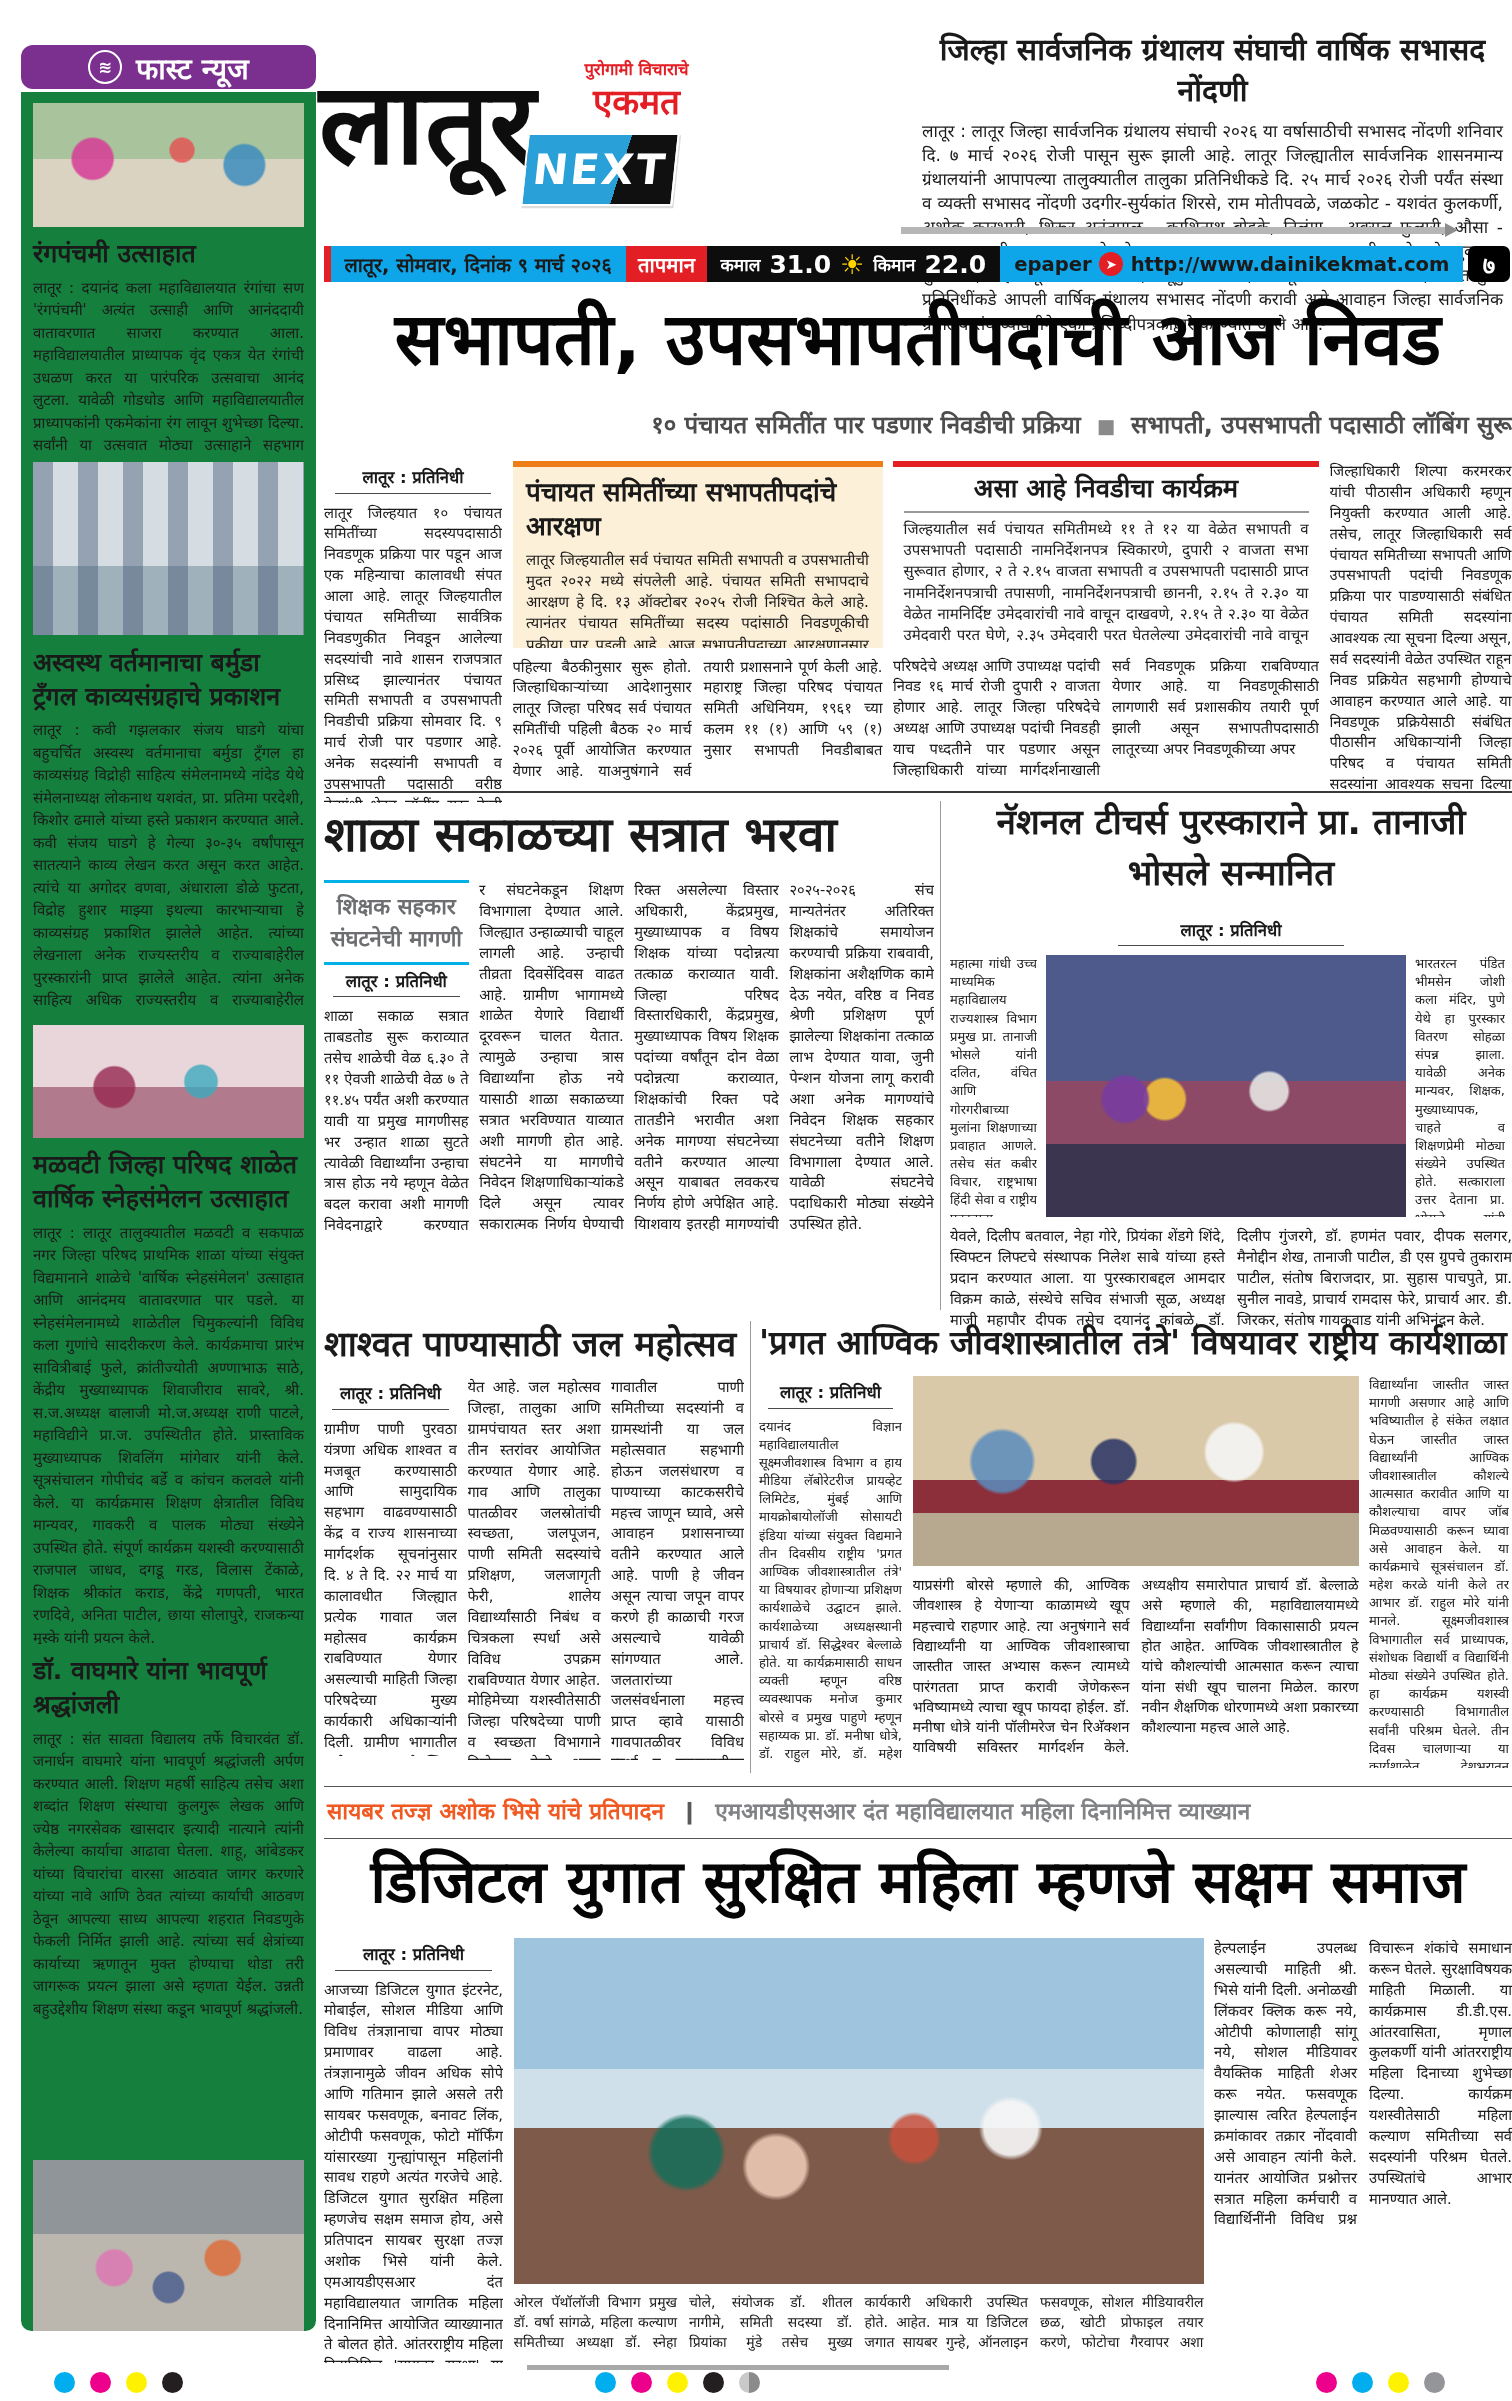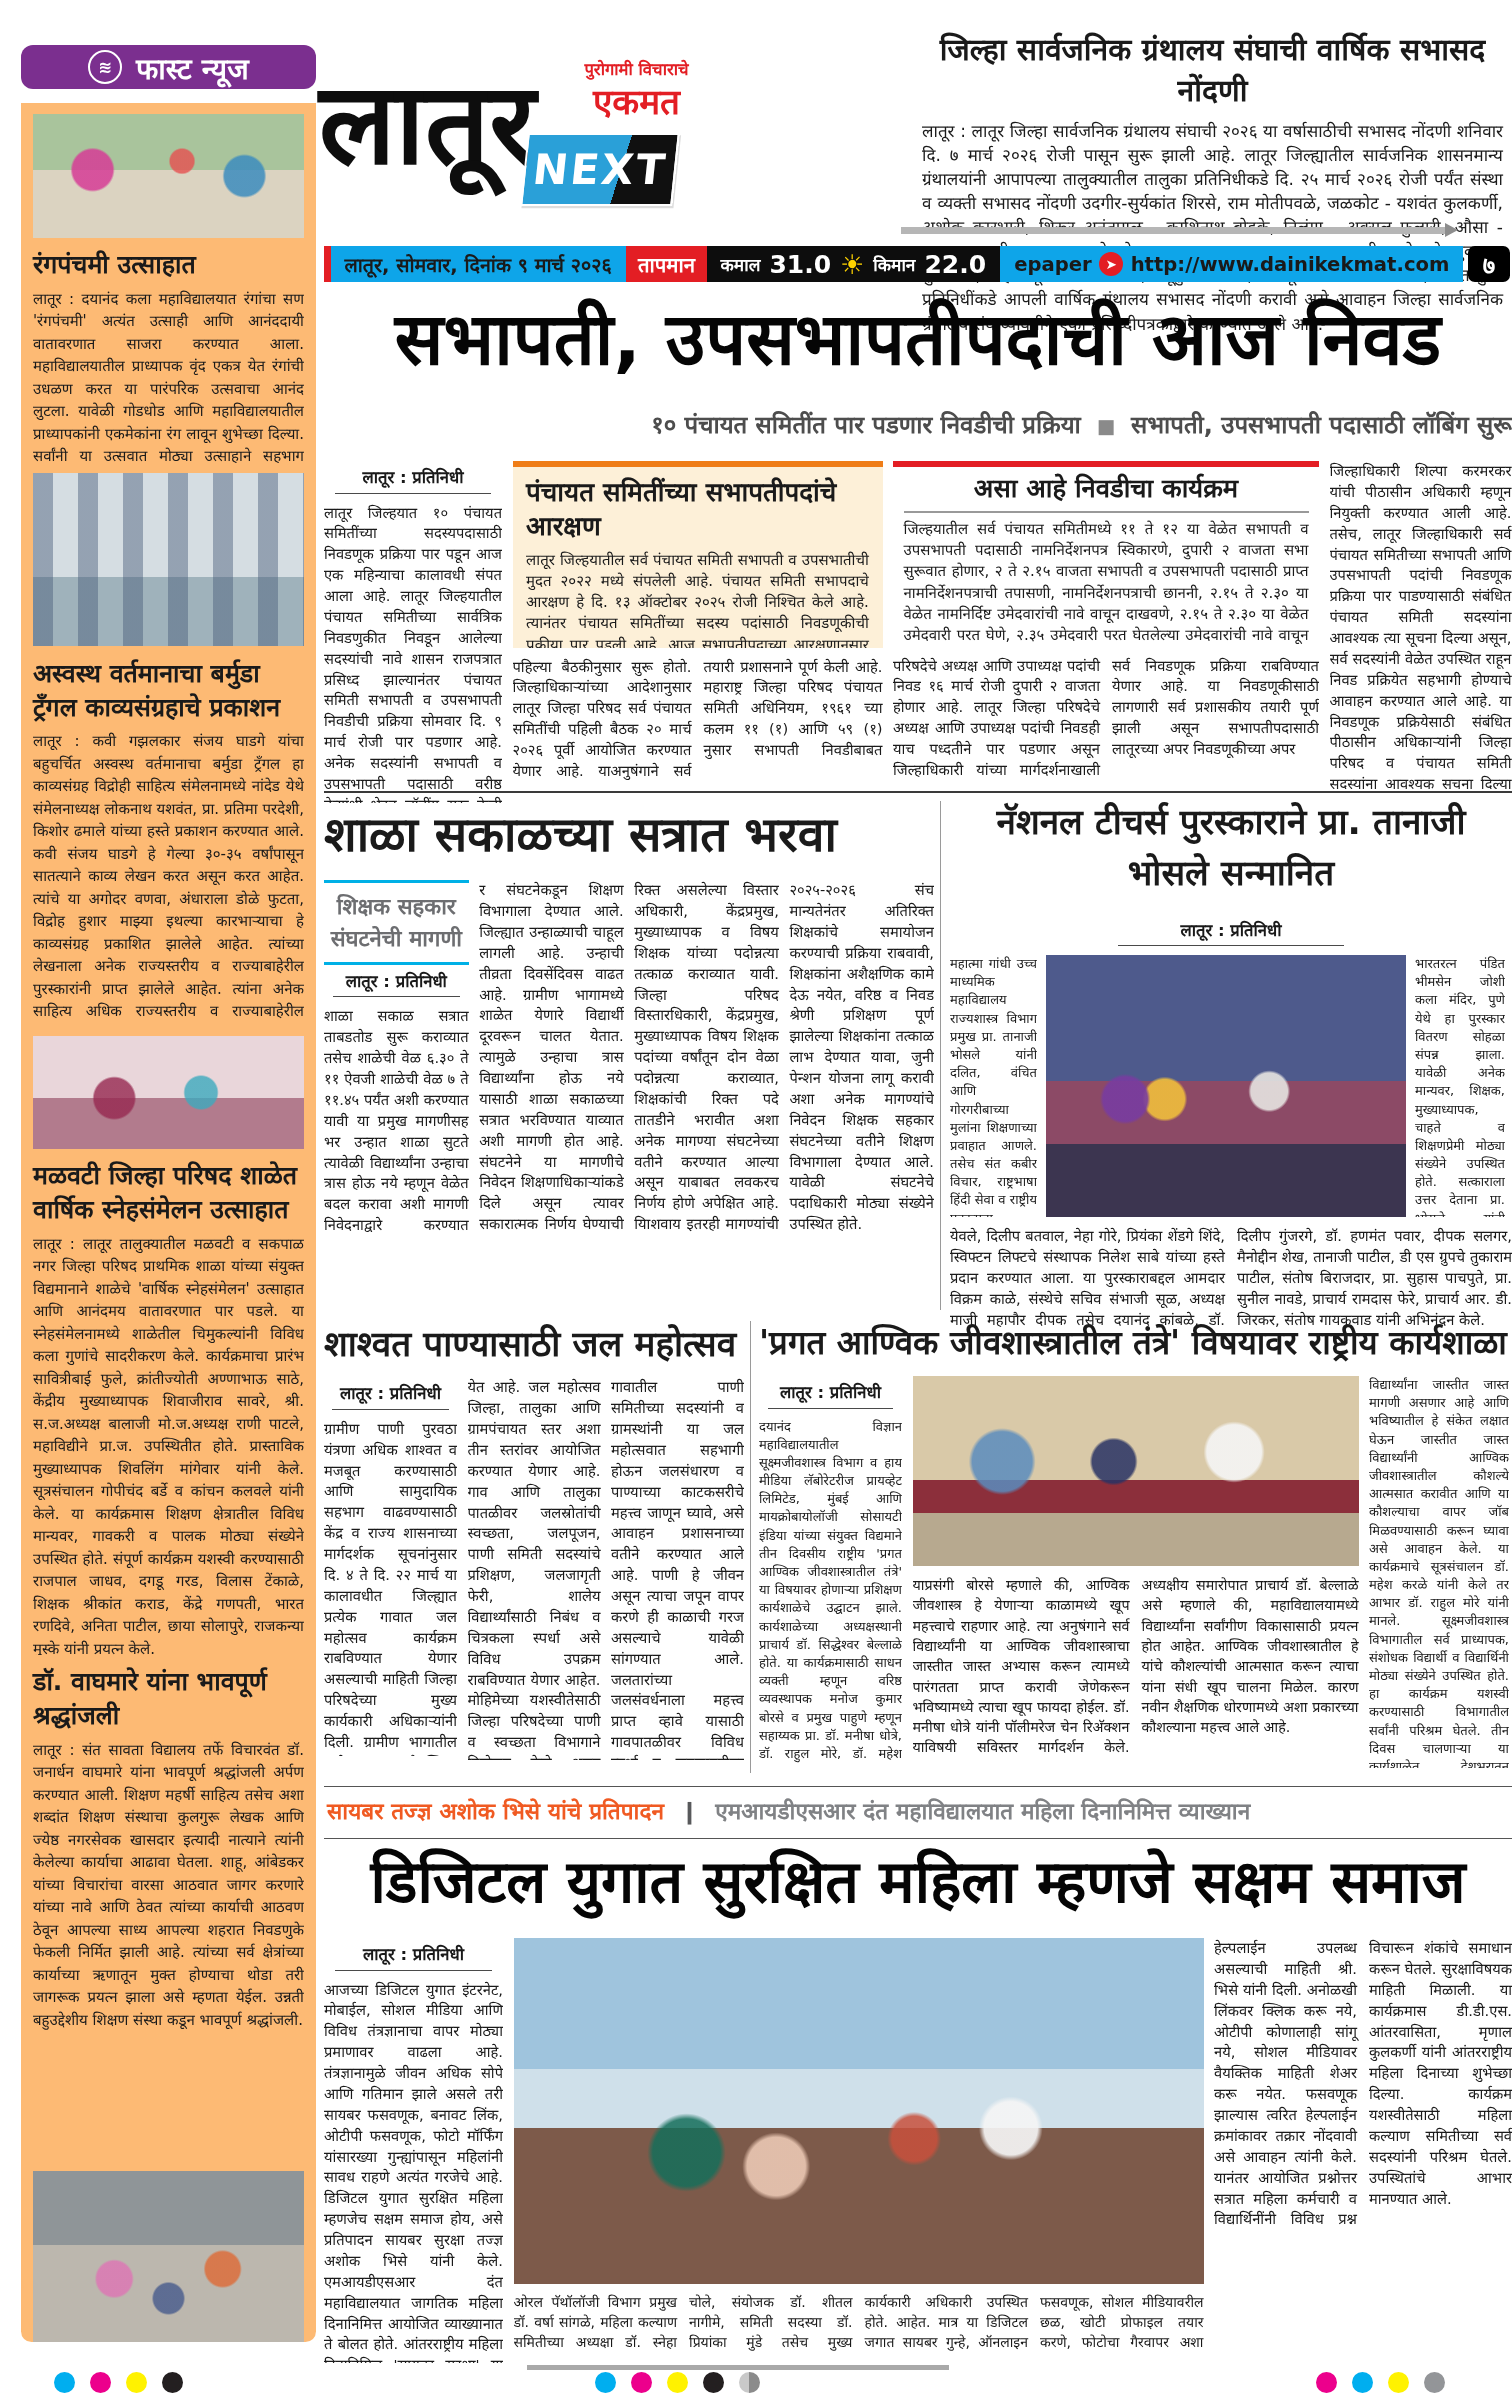--- a/index.html
+++ b/index.html
@@ -14,21 +14,21 @@
   .hrule{position:absolute;background:#3a3a3a;height:1.5px;}
   .vrule{position:absolute;background:#9a9a9a;width:0.8px;}
   .photo{position:relative;overflow:hidden;}
   
   .sidebar{left:21px;top:45px;width:295px;height:2294px;}
   .sb-head{height:44px;background:#7b2f8f;border-radius:12px;display:flex;
            align-items:center;justify-content:center;gap:13.6px;color:#fff;}
   .sb-head .t{font-size:29px;font-weight:800;}
   .sb-ico{width:30px;height:30px;border:2.3px solid #fff;border-radius:50%;
           display:flex;align-items:center;justify-content:center;font-size:16.6px;font-weight:800;}
-  .sb-body{background:#fdba74;border-radius:0 0 10.5px 10.5px;margin-top:14px;
+  .sb-body{background:#15803d;border-radius:0 0 10.5px 10.5px;margin-top:3px;
            padding:10.5px 12px;height:2218px;overflow:hidden;}
   .sb-title{font-size:25px;font-weight:800;line-height:1.35;margin:10.5px 0 6px;}
   .sb-text{font-size:15px;line-height:1.5;text-align:justify;}
   .ph-holi{height:124px;background:
      radial-gradient(circle at 22% 45%, rgba(214,60,150,.85) 0 9%, transparent 10%),
      radial-gradient(circle at 55% 38%, rgba(230,80,80,.8) 0 7%, transparent 8%),
      radial-gradient(circle at 78% 50%, rgba(60,140,190,.85) 0 9%, transparent 10%),
      linear-gradient(180deg,#a9c49c 0 45%,#dbd3c1 45% 100%);}
   .ph-book{height:173px;background:
      repeating-linear-gradient(90deg, rgba(70,90,120,.45) 0 19.6px, transparent 19.6px 45px),

